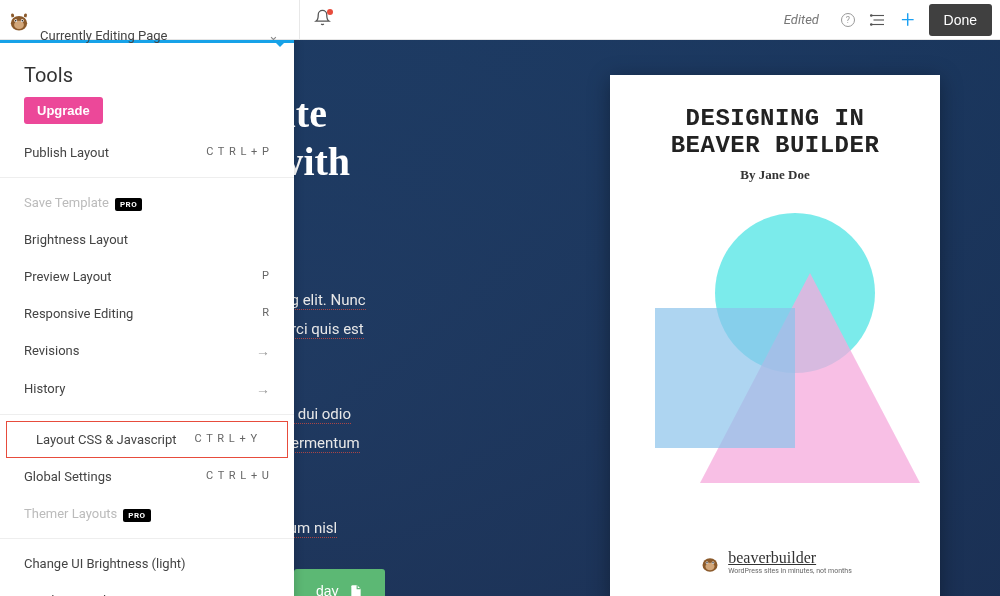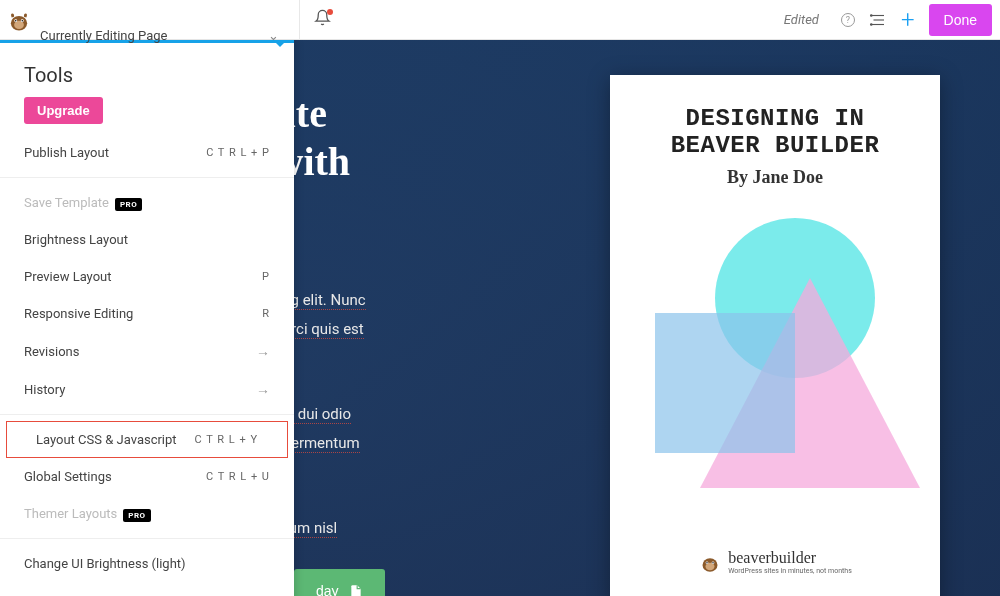--- a/index.html
+++ b/index.html
@@ -12,52 +12,52 @@
     .page-title { font-size: 13px; color: #444; }
     .chevron-down { color: #888; font-size: 13px; padding-right: 6px; }
     .divider { width: 1px; height: 40px; background: #e8e8e8; margin: 0 14px; }
     .bell-wrap { position: relative; }
     .bell-dot { position: absolute; top: 0px; right: -2px; width: 6px; height: 6px; border-radius: 50%; background: #e74c3c; }
     .topbar-right { margin-left: auto; display: flex; align-items: center; gap: 14px; padding-right: 8px; }
     .edited-wrap { display: flex; align-items: center; gap: 22px; color: #777; font-size: 13px; font-style: italic; }
     .help-circle { width: 14px; height: 14px; border: 1px solid #999; border-radius: 50%; display: inline-flex; align-items: center; justify-content: center; font-size: 9px; color: #999; font-style: normal; }
     .icon-outline { width: 18px; height: 18px; stroke: #555; stroke-width: 1.5; fill: none; }
     .plus-btn { color: #1ba0f2; font-size: 24px; font-weight: 300; cursor: pointer; line-height: 1; }
-    .done-btn { background: #d946ef; color: #fff; border: none; padding: 8px 15px; font-size: 14px; font-weight: 500; border-radius: 3px; cursor: pointer; }
+    .done-btn { background: #404040; color: #fff; border: none; padding: 8px 15px; font-size: 14px; font-weight: 500; border-radius: 3px; cursor: pointer; }
     
     .content-area { position: relative; width: 100%; height: 583px; background: linear-gradient(rgba(26,56,97,0.82), rgba(26,48,85,0.85)), radial-gradient(circle at 30% 60%, #3a5a84 0%, #1a2d4a 100%); overflow: hidden; }
     .arrow-indicator { position: absolute; top: -1px; left: 272px; width: 0; height: 0; border-left: 8px solid transparent; border-right: 8px solid transparent; border-top: 8px solid #17a2e8; z-index: 60; }
     
     .tools-panel { position: absolute; left: 0; top: 0; width: 294px; background: #fff; height: 100%; box-shadow: 2px 0 8px rgba(0,0,0,0.15); z-index: 50; overflow-y: auto; border-top: 3px solid #17a2e8; }
     .tools-header { padding: 20px 24px 10px; }
     .tools-title { font-size: 20px; color: #333; margin-bottom: 10px; }
     .upgrade-btn { background: #ec4899; color: #fff; border: none; padding: 6px 13px; font-size: 13px; font-weight: 600; border-radius: 3px; cursor: pointer; }
-    .menu-item { display: flex; justify-content: space-between; align-items: center; padding: 11px 24px; font-size: 13px; color: #444; cursor: pointer; gap: 8px; }
+    .menu-item { display: flex; justify-content: space-between; align-items: flex-start; padding: 11px 24px; font-size: 13px; color: #444; cursor: pointer; gap: 8px; }
     .menu-item.disabled { color: #bbb; cursor: default; }
     .menu-item.highlighted { border: 1.5px solid #e74c3c; margin: 0 6px; padding: 10px 29px; }
     .menu-separator { height: 1px; background: #eee; margin: 6px 0; }
     .shortcut { font-size: 11px; color: #666; letter-spacing: 1px; }
     .arrow-right { color: #999; font-size: 14px; }
     .pro-badge { background: #000000; color: #fff; font-size: 8px; padding: 2px 5px; border-radius: 2px; font-weight: 700; margin-left: 6px; letter-spacing: 0.5px; }
     
     .hero-text { position: absolute; left: 180px; top: 50px; color: #fff; width: 360px; }
     .hero-title { font-family: Georgia, serif; font-size: 40px; font-weight: bold; line-height: 1.2; }
     .hero-body { margin-top: 100px; font-size: 15px; line-height: 1.9; color: #e8e8e8; }
     .hero-body span { border-bottom: 1px dotted rgba(231,76,60,0.7); }
     .cta-btn { position: absolute; left: 294px; bottom: 10px; background: #5cb874; color: #fff; border: none; padding: 14px 22px; font-size: 14px; border-radius: 3px; display: flex; align-items: center; gap: 10px; }
     
     .book-card { position: absolute; right: 60px; top: 35px; width: 330px; height: 530px; background: #fff; box-shadow: 0 4px 20px rgba(0,0,0,0.35); padding: 30px 20px; display: flex; flex-direction: column; align-items: center; }
     .book-title { font-family: Liberation Mono, monospace; font-size: 24px; font-weight: bold; text-align: center; color: #222; letter-spacing: 0.5px; }
-    .book-author { margin-top: 8px; font-family: Georgia, serif; font-size: 18px; color: #333; font-weight: 600; }
+    .book-author { margin-top: 8px; font-family: Georgia, serif; font-size: 13px; color: #333; font-weight: 600; }
     .shapes { position: relative; width: 260px; height: 280px; margin-top: 30px; }
     .circle { position: absolute; left: 70px; top: 0; width: 160px; height: 160px; border-radius: 50%; background: rgba(100,232,232,0.85); }
     .square { position: absolute; left: 10px; top: 95px; width: 140px; height: 140px; background: rgba(140,195,235,0.7); }
     .triangle { position: absolute; left: 55px; top: 60px; width: 0; height: 0; border-left: 110px solid transparent; border-right: 110px solid transparent; border-bottom: 210px solid rgba(245,170,220,0.75); }
     .bb-logo-foot { margin-top: auto; display: flex; align-items: center; gap: 6px; }
-    .bb-text { font-family: Georgia, serif; font-size: 16px; color: #333; }
+    .bb-text { font-family: Georgia, serif; font-size: 16px; color: #333; text-decoration: underline; }
     .bb-sub { font-size: 7px; color: #666; }
   </style>
 </head>
 <body>
 
 <div class="topbar">
   <div class="topbar-left">
     <svg class="beaver-logo" viewBox="0 0 32 32">
         <ellipse cx="16" cy="20" rx="10" ry="9" fill="#8b5a2b"></ellipse>
         <ellipse cx="16" cy="22" rx="6" ry="5" fill="#d2a679"></ellipse>

